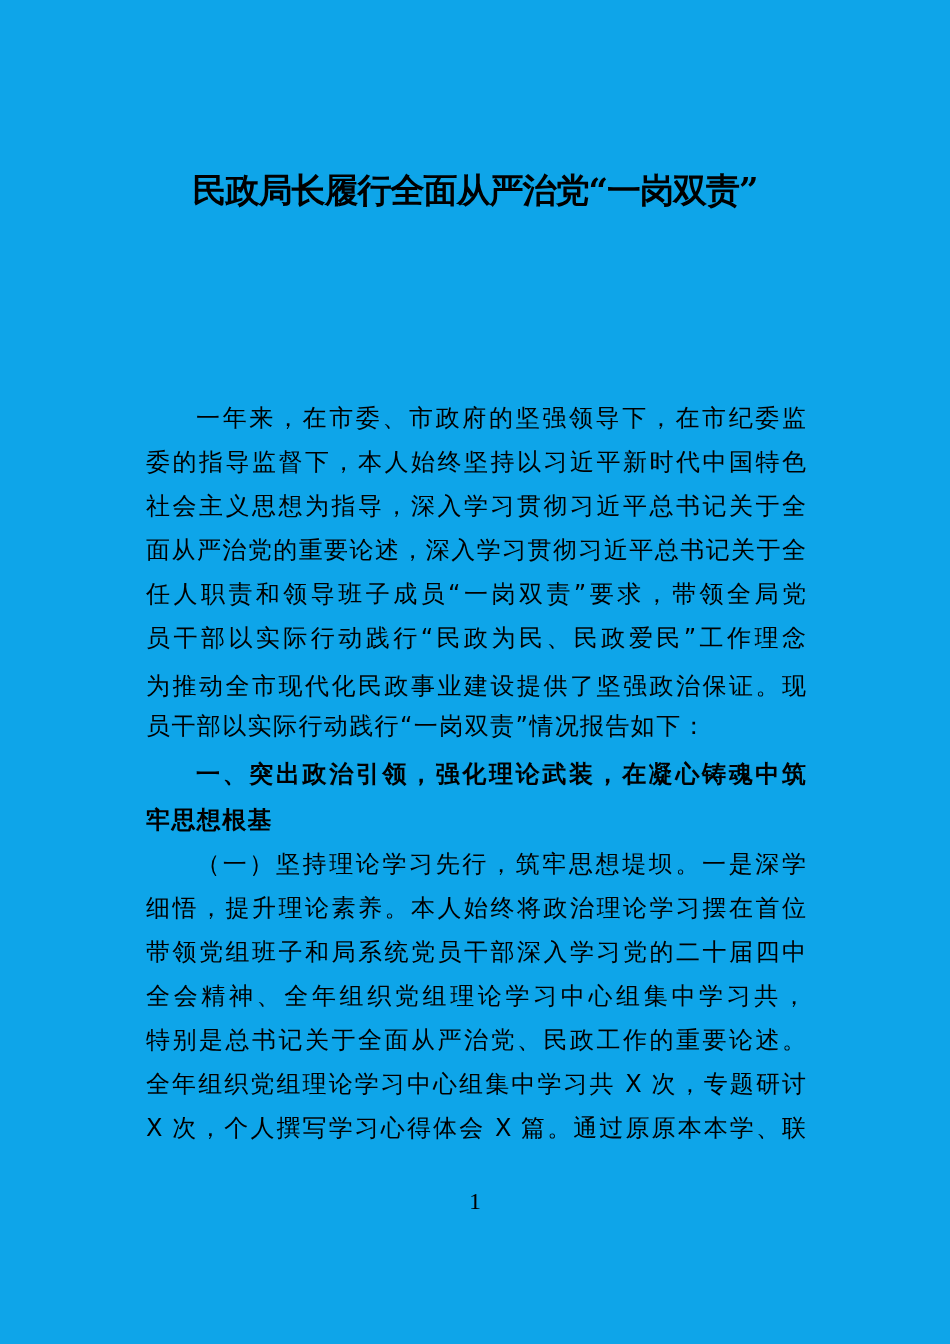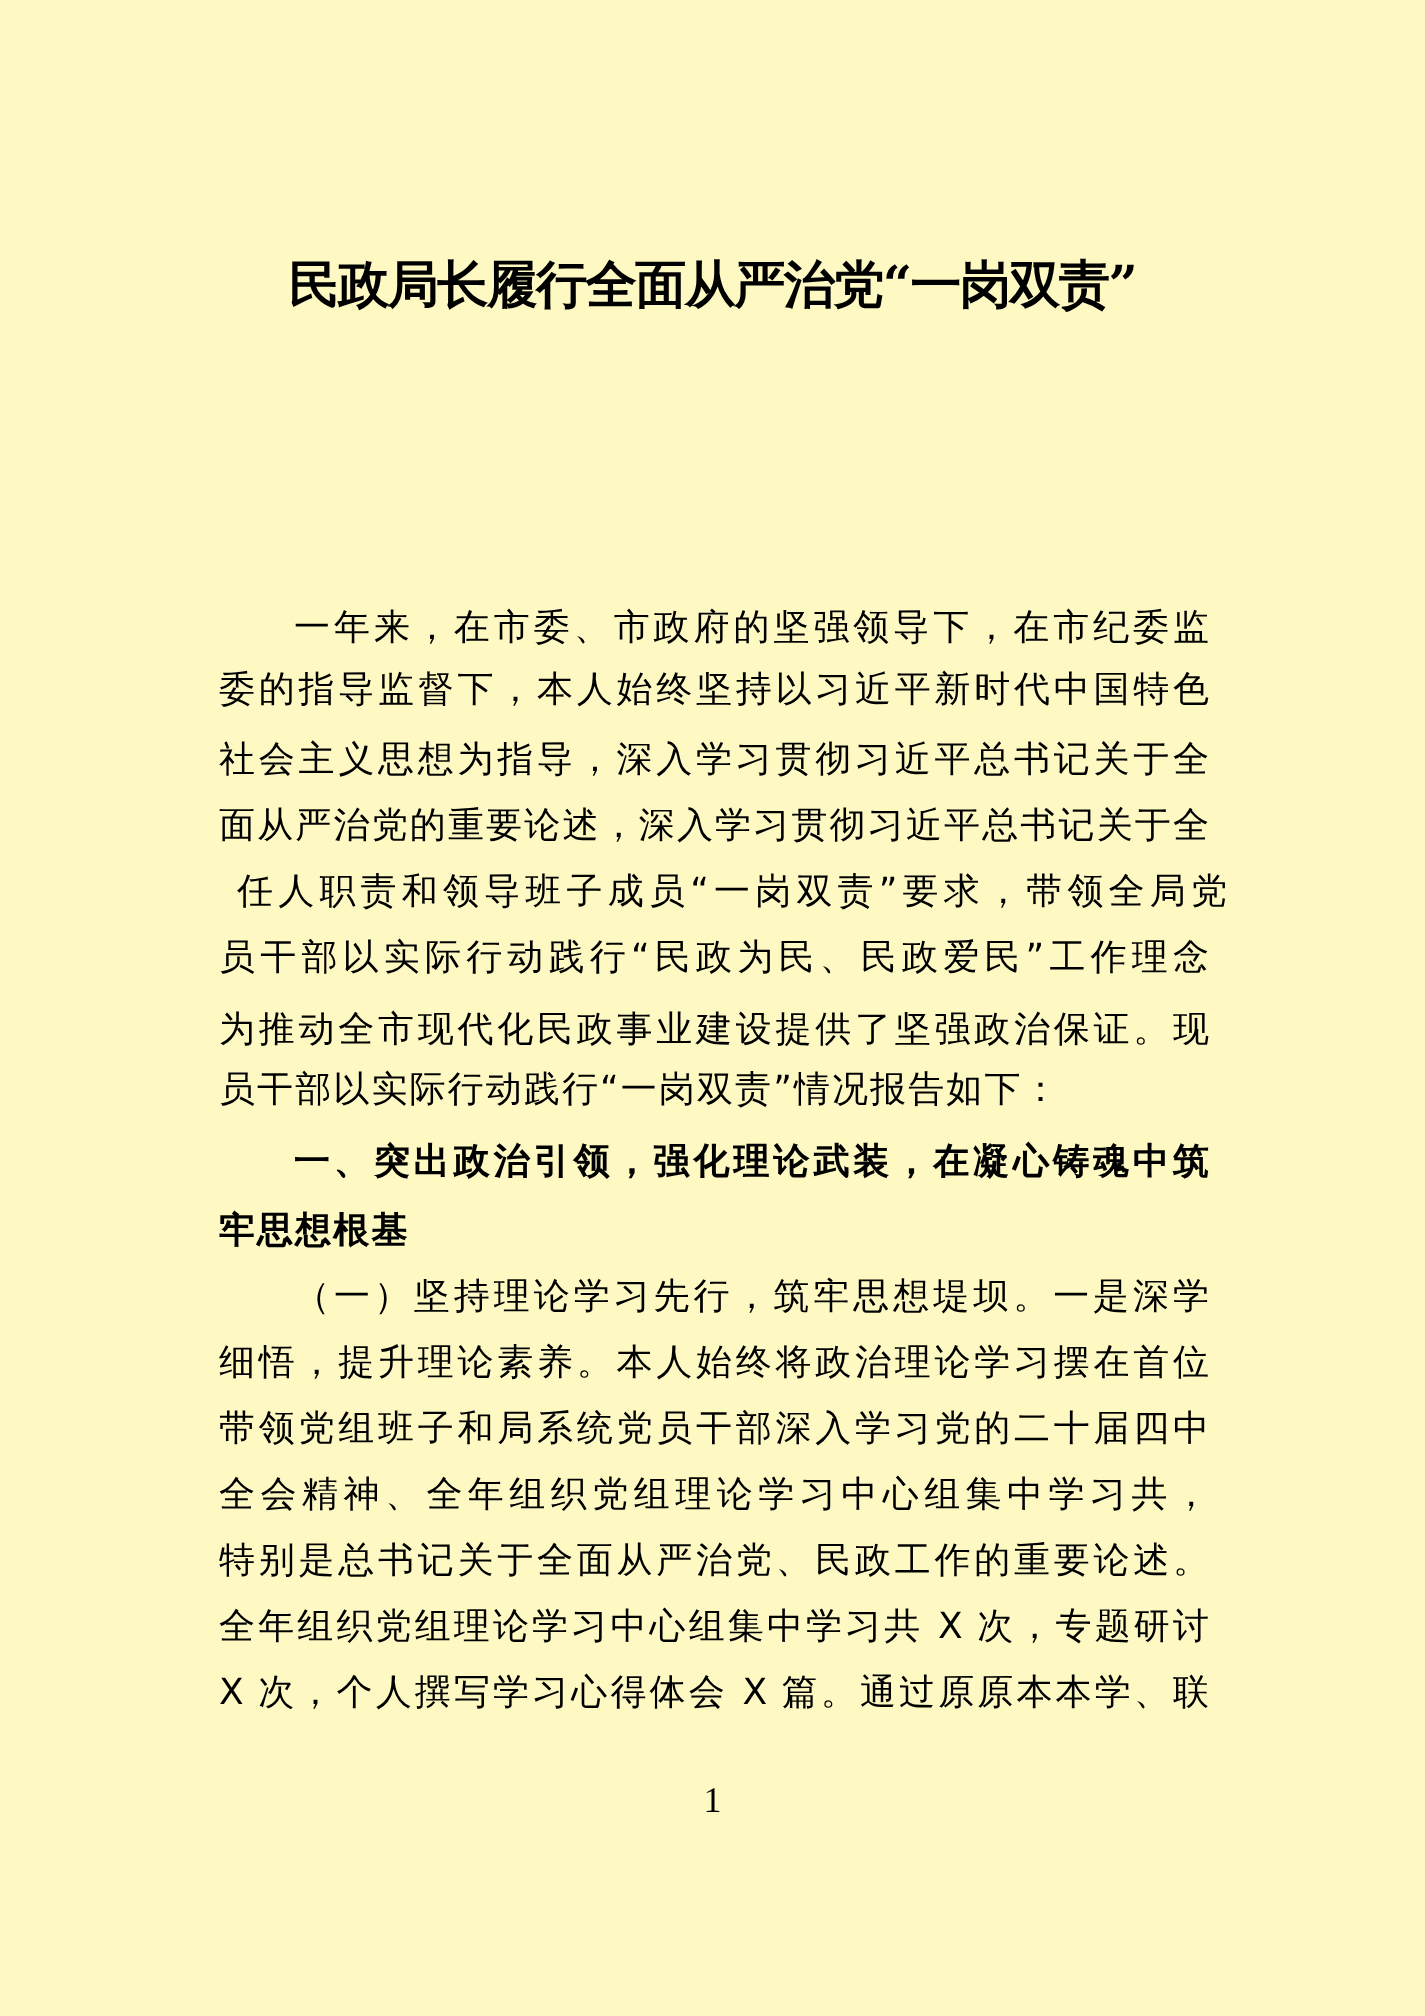--- a/index.html
+++ b/index.html
@@ -1,17 +1,17 @@
 <!DOCTYPE html>
 <html><head>
 <meta charset="utf-8">
 <style>
   html, body { margin: 0; padding: 0; background: #ffffff; }
   body { width: 950px; height: 1344px; position: relative; overflow: hidden; color: #000; }
-  .page { position: absolute; left: 0; top: 0; width: 950px; height: 1344px; background: #fef9c3; }
+  .page { position: absolute; left: 0; top: 0; width: 950px; height: 1344px; background: #0ea5e9; }
   .title {
     position: absolute; left: 0; width: 950px; text-align: center;
     font-family: "DejaVu Serif", serif; font-weight: bold; font-size: 34px;
     letter-spacing: -1px; line-height: 40px;
   }
   .line {
     position: absolute; left: 146px; width: 660px; height: 44px; line-height: 44px;
     font-family: "DejaVu Sans", sans-serif; font-size: 24px; white-space: nowrap;
     text-align: justify; text-align-last: justify; letter-spacing: 0px;
   }
@@ -25,24 +25,24 @@
 </style>
 </head>
 <body>
 
 <div class="page">
 
   <div class="title" style="top:170px;">民政局长履行全面从严治党“一岗双责”</div>
 
   <div>
     <div class="line indent" style="top:396px;">一年来，在市委、市政府的坚强领导下，在市纪委监</div>
-    <div class="line" style="top:440px;font-family:Liberation Mono, monospace;">委的指导监督下，本人始终坚持以习近平新时代中国特色</div>
+    <div class="line" style="top:440px;">委的指导监督下，本人始终坚持以习近平新时代中国特色</div>
     <div class="line" style="top:484px;">社会主义思想为指导，深入学习贯彻习近平总书记关于全</div>
     <div class="line" style="top:528px;">面从严治党的重要论述，深入学习贯彻习近平总书记关于全</div>
-    <div class="line" style="top:572px;margin-left:12px;">任人职责和领导班子成员“一岗双责”要求，带领全局党</div>
+    <div class="line" style="top:572px;">任人职责和领导班子成员“一岗双责”要求，带领全局党</div>
     <div class="line" style="top:616px;">员干部以实际行动践行“民政为民、民政爱民”工作理念</div>
     <div class="line" style="top:624px;margin-top:40px;">为推动全市现代化民政事业建设提供了坚强政治保证。现</div>
     <div class="line last" style="top:704px;">员干部以实际行动践行“一岗双责”情况报告如下：</div>
   </div>
 
   <div>
     <div class="line indent heading" style="top:752px;">一、突出政治引领，强化理论武装，在凝心铸魂中筑</div>
     <div class="line heading last" style="top:798px;">牢思想根基</div>
   </div>
 

